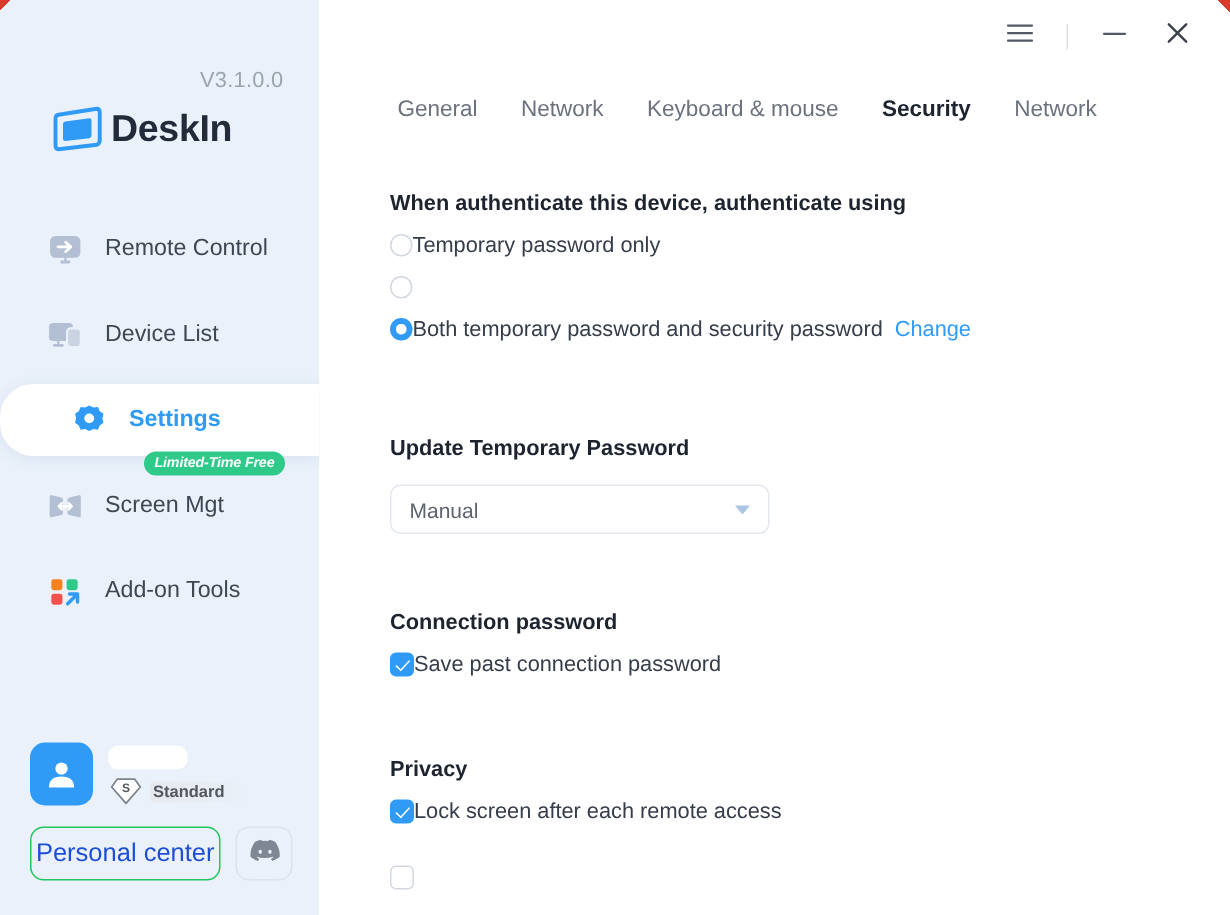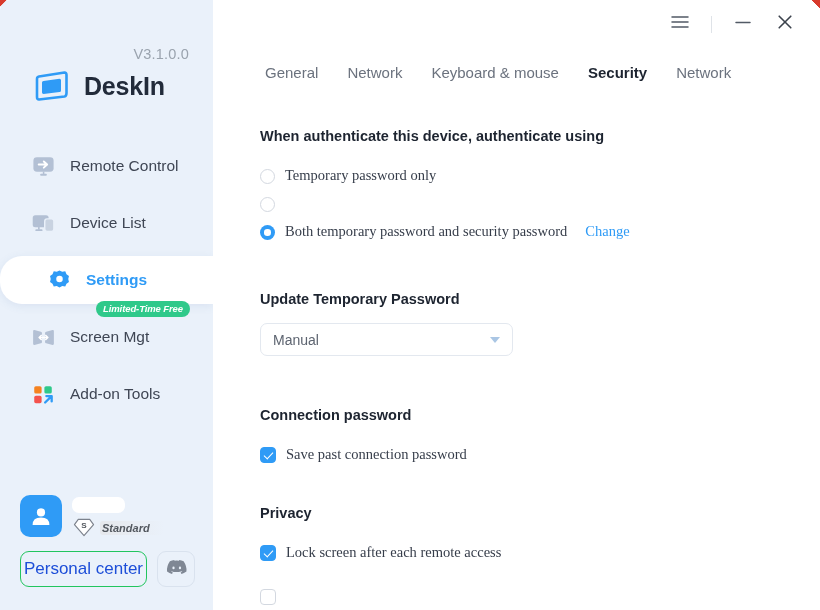--- a/index.html
+++ b/index.html
@@ -45,21 +45,21 @@
     font-size: 14.5px;
     color: #9aa3ae;
     letter-spacing: .2px;
   }
 
   .brand-row {
     position: absolute;
     top: 68px; left: 34px;
     display: flex;
     align-items: center;
-    gap: 14px;
+    gap: 4px;
   }
   .brand-logo { width: 36px; height: 36px; flex: 0 0 36px; }
   .brand-name {
     font-size: 25px;
     font-weight: bold;
     color: #222b3a;
     letter-spacing: -.2px;
   }
 
   .nav { position: absolute; top: 142px; left: 0; width: 213px; }
@@ -127,21 +127,20 @@
     width: 53px; height: 16px;
     background: #ffffff;
     border-radius: 7px;
   }
   .tier {
     display: flex; align-items: center; gap: 4px;
     margin-top: 4px;
   }
   .tier-label {
     font-size: 11px;
-    font-style: italic;
     font-weight: bold;
     color: #53585f;
     background: linear-gradient(90deg,#e6e8ec 0%, rgba(230,232,236,0) 100%);
     padding: 1px 14px 1px 2px;
     border-radius: 3px;
   }
 
   .footer-btns {
     position: absolute;
     top: 551px; left: 20px;
@@ -212,25 +211,23 @@
 
   .sec-title {
     font-size: 14.5px;
     font-weight: bold;
     color: #1d2430;
     margin-bottom: 12px;
   }
 
   .opt-row {
     display: flex;
-    align-items: flex-end;
-    gap: 10px;
+    align-items: flex-start;
     height: 28px;
     cursor: pointer;
-    font-family: Liberation Serif, serif;
   }
   .opt-label {
     font-size: 14.5px;
     color: #363d4a;
     white-space: nowrap;
   }
 
   .radio {
     width: 15px; height: 15px;
     border-radius: 50%;

